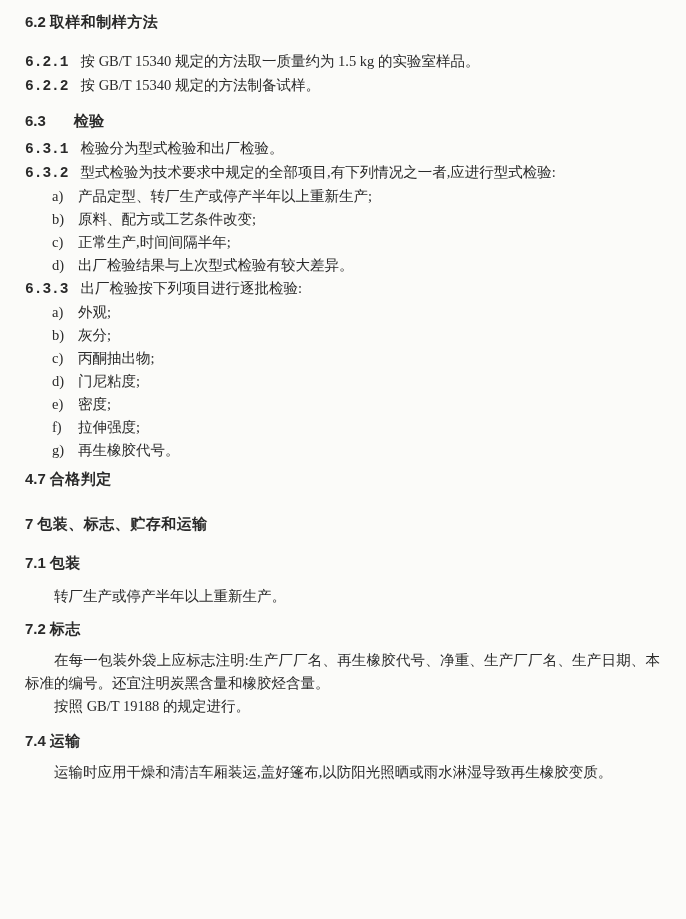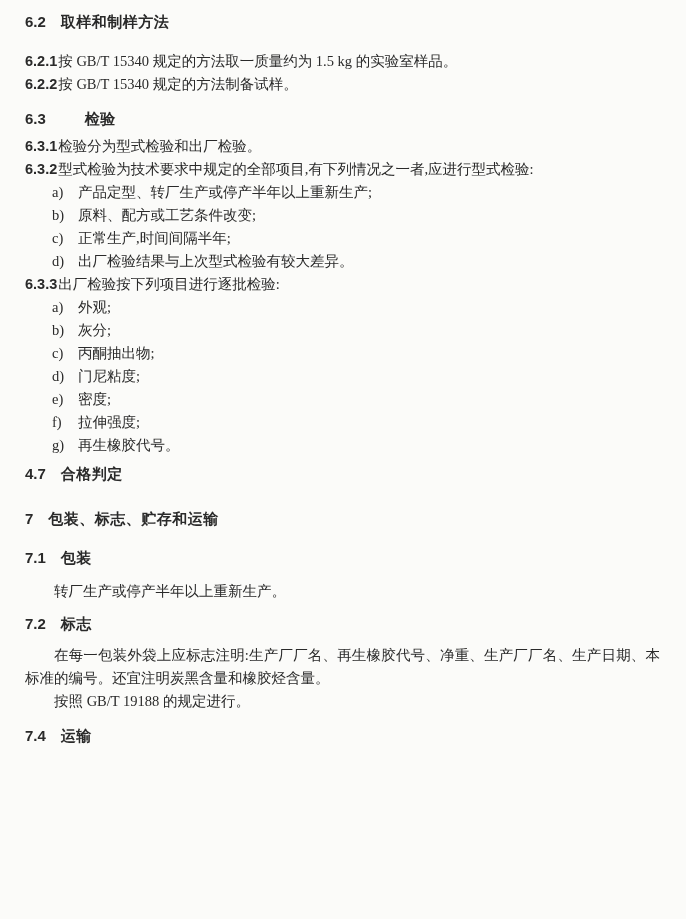--- a/index.html
+++ b/index.html
@@ -25,35 +25,35 @@
   
   .heading {
     display: flex;
     align-items: baseline;
     font-family: "Liberation Sans", "DejaVu Sans", sans-serif;
     font-weight: 700;
     font-size: 15px;
     line-height: 23px;
     letter-spacing: 0.5px;
   }
-  .heading .h-num { margin-right: 15px; letter-spacing: 0; text-align: center; }
+  .heading .h-num { margin-right: 4px; letter-spacing: 0; text-align: center; }
   .m62 { margin: 0 0 17px 0; }
   .m63 { margin: 11px 0 5px 0; gap: 24px; }
   .m64 { margin: 5px 0 3px 0; }
   .m7  { margin: 22px 0 16px 0; }
   .m71 { margin: 0 0 11px 0; }
   .m72 { margin: 9px 0 9px 0; }
   .m73 { margin: 10px 0 9px 0; }
   .m74 { margin: 11px 0 9px 0; }
   
   .clause { margin: 0; }
   .clause .c-num {
-    font-family: Liberation Sans, sans-serif;
+    font-family: Liberation Mono, monospace;
     font-weight: 700;
-    margin-right: 1px;
+    margin-right: 12px;
   }
   
   .li { margin: 0; padding-left: 27px; display: flex; align-items: baseline; }
   .li .li-letter {
     flex: 0 0 auto;
     display: inline-block;
     width: 17px;
     margin-right: 9px;
   }
   
@@ -170,14 +170,15 @@
   <p class="para">在每一包装外袋上应标志注明:生产厂厂名、再生橡胶代号、净重、生产厂厂名、生产日期、本标准的编号。还宜注明炭黑含量和橡胶烃含量。</p>
 
 
   <p class="para">按照 GB/T 19188 的规定进行。</p>
 
   <div class="heading m74">
     <span class="h-num">7.4</span>
     <span class="h-title">运输</span>
   </div>
 
+  <p class="para">运输时应用干燥和清洁车厢装运,盖好篷布,以防阳光照晒或雨水淋湿导致再生橡胶变质。</p>
 
 </div>
 
 </body></html>

